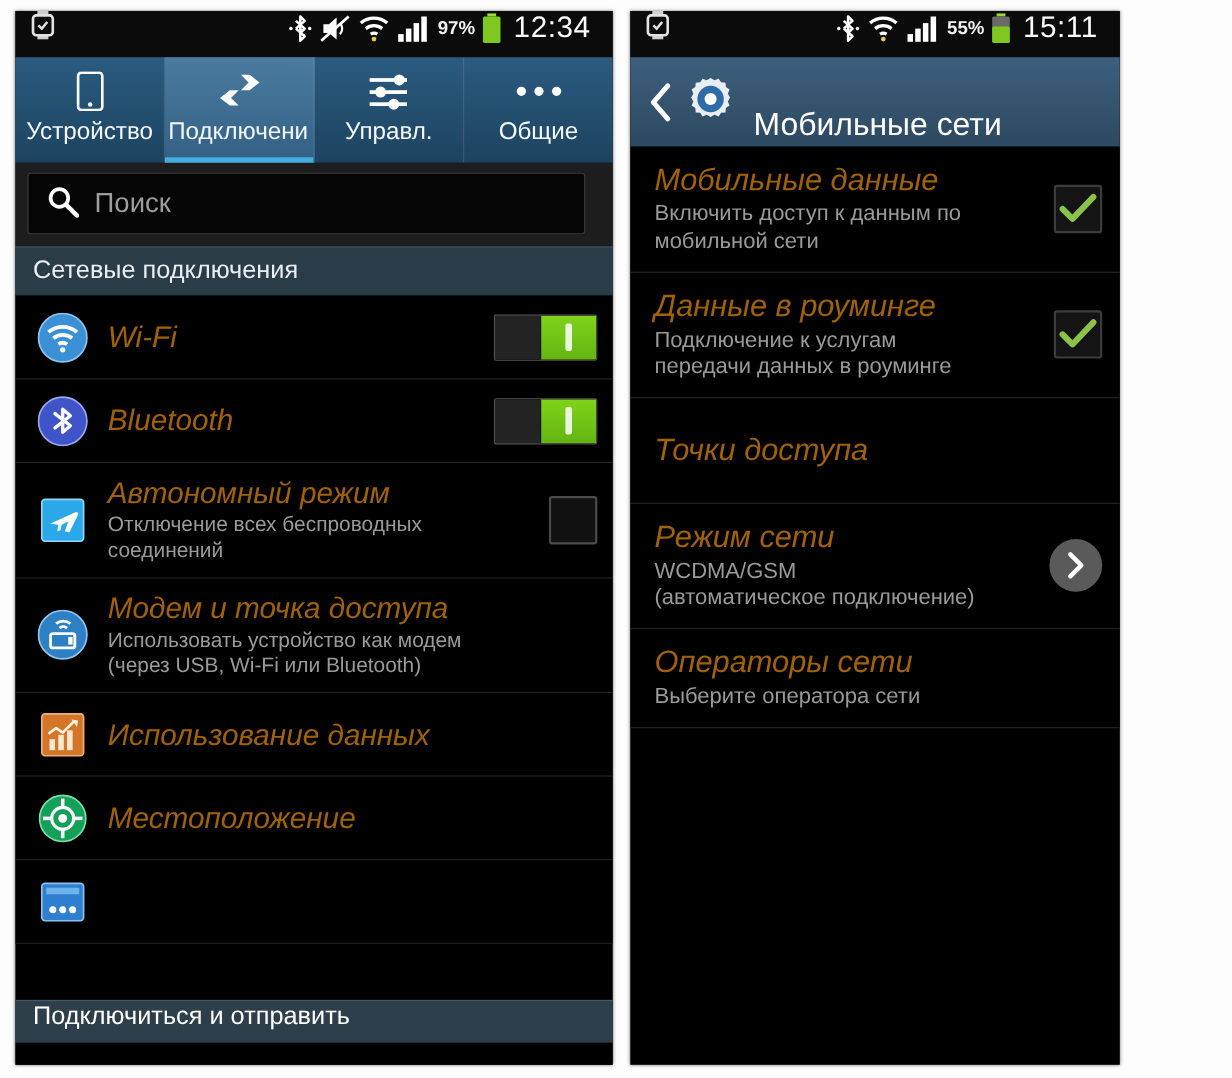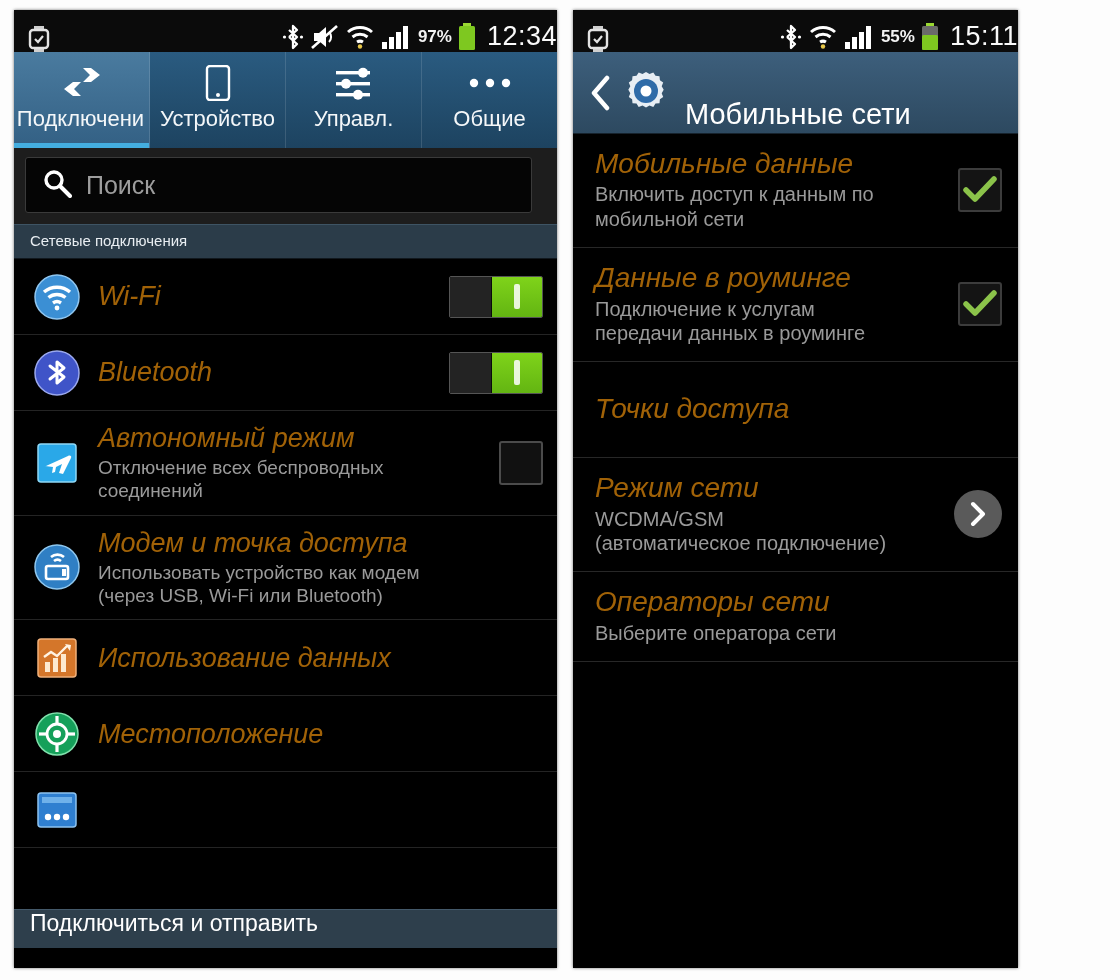--- a/index.html
+++ b/index.html
@@ -26,22 +26,22 @@
     box-shadow: 0 0 3px rgba(0,0,0,.55);
   }
   .phone-left  { width: 543px; height: 958px; }
   .phone-right { width: 445px; height: 958px; }
 
   
   .statusbar {
     height: 42px;
     background: #0b0b0b;
     display: flex;
-    align-items: flex-end;
-    padding: 0 0 0 14px;
+    align-items: flex-start;
+    padding: 0 20px 0 14px;
     color: #fff;
   }
   .sb-left { display: flex; align-items: center; }
   .sb-right {
     margin-left: auto;
     display: flex; align-items: center; gap: 7px;
   }
   .sb-clock {
     font-size: 27px;
     font-weight: 400;
@@ -117,21 +117,21 @@
     font-size: 25px;
     color: #9d9d9d;
   }
 
   
   .sect {
     background: #2b3c49;
     border-top: 1px solid #3e5464;
     border-bottom: 1px solid #11181e;
     padding: 7px 16px 9px 16px;
-    font-size: 15px;
+    font-size: 23px;
     color: #e9eef2;
   }
 
   
   .list { background: #000; }
   .row {
     display: flex;
     align-items: center;
     padding: 12px 14px 12px 16px;
     border-bottom: 1px solid #242424;
@@ -322,37 +322,37 @@
           <svg class="ic" width="20" height="28" viewBox="0 0 20 28">
             <rect x="6" y="0" width="8" height="3" fill="#9ad832"></rect>
             <rect x="2" y="3" width="16" height="24" rx="1.5" fill="#7ec820"></rect>
           </svg>
         </span>
         <span class="sb-clock">12:34</span>
       </div>
     </div>
 
     <div class="tabbar">
+      <div class="tab">
+        <span class="tab-icon">
+          <svg width="26" height="36" viewBox="0 0 26 36">
+            <rect x="2" y="1" width="22" height="34" rx="3" fill="none" stroke="#ffffff" stroke-width="2.4"></rect>
+            <circle cx="13" cy="30" r="2" fill="#ffffff"></circle>
+          </svg>
+        </span>
+        <span class="tab-label">Устройство</span>
+      </div>
       <div class="tab active">
         <span class="tab-icon">
           <svg width="40" height="32" viewBox="0 0 40 32">
             <path d="M4 10 h26 l-7 -7 h8 l9 7 -9 7 h-8 l7 -7 z" fill="#ffffff" transform="translate(-2,-2)"></path>
             <path d="M36 22 h-26 l7 7 h-8 l-9 -7 9 -7 h8 l-7 7 z" fill="#ffffff" transform="translate(2,0)"></path>
           </svg>
         </span>
         <span class="tab-label">Подключени</span>
-      </div>
-      <div class="tab">
-        <span class="tab-icon">
-          <svg width="26" height="36" viewBox="0 0 26 36">
-            <rect x="2" y="1" width="22" height="34" rx="3" fill="none" stroke="#ffffff" stroke-width="2.4"></rect>
-            <circle cx="13" cy="30" r="2" fill="#ffffff"></circle>
-          </svg>
-        </span>
-        <span class="tab-label">Устройство</span>
       </div>
       <div class="tab">
         <span class="tab-icon">
           <svg width="40" height="34" viewBox="0 0 40 34">
             <rect x="2" y="5" width="34" height="3.4" fill="#ffffff"></rect>
             <circle cx="29" cy="6.7" r="5" fill="#ffffff"></circle>
             <rect x="2" y="16" width="34" height="3.4" fill="#ffffff"></rect>
             <circle cx="12" cy="17.7" r="5" fill="#ffffff"></circle>
             <rect x="2" y="27" width="34" height="3.4" fill="#ffffff"></rect>
             <circle cx="24" cy="28.7" r="5" fill="#ffffff"></circle>

